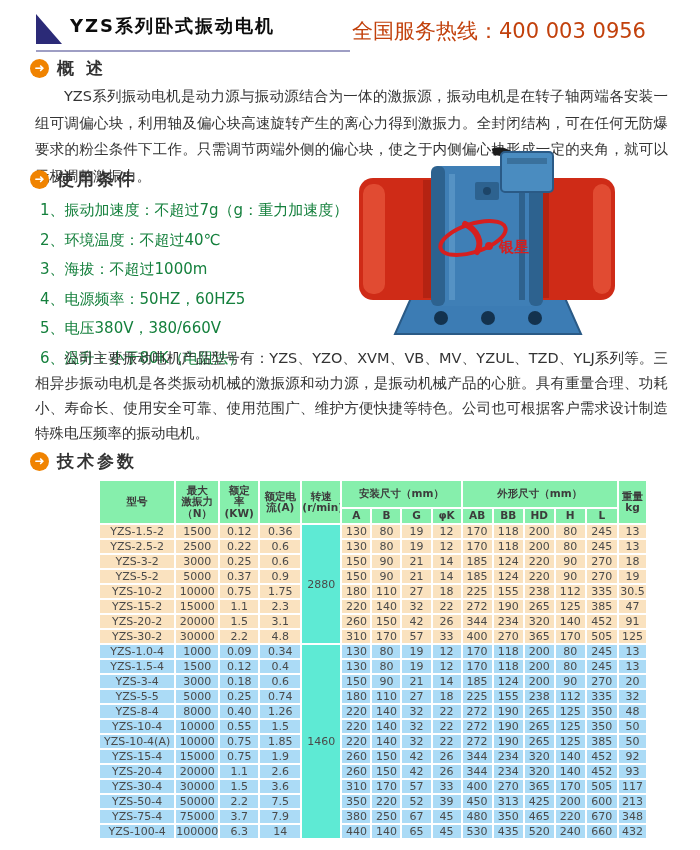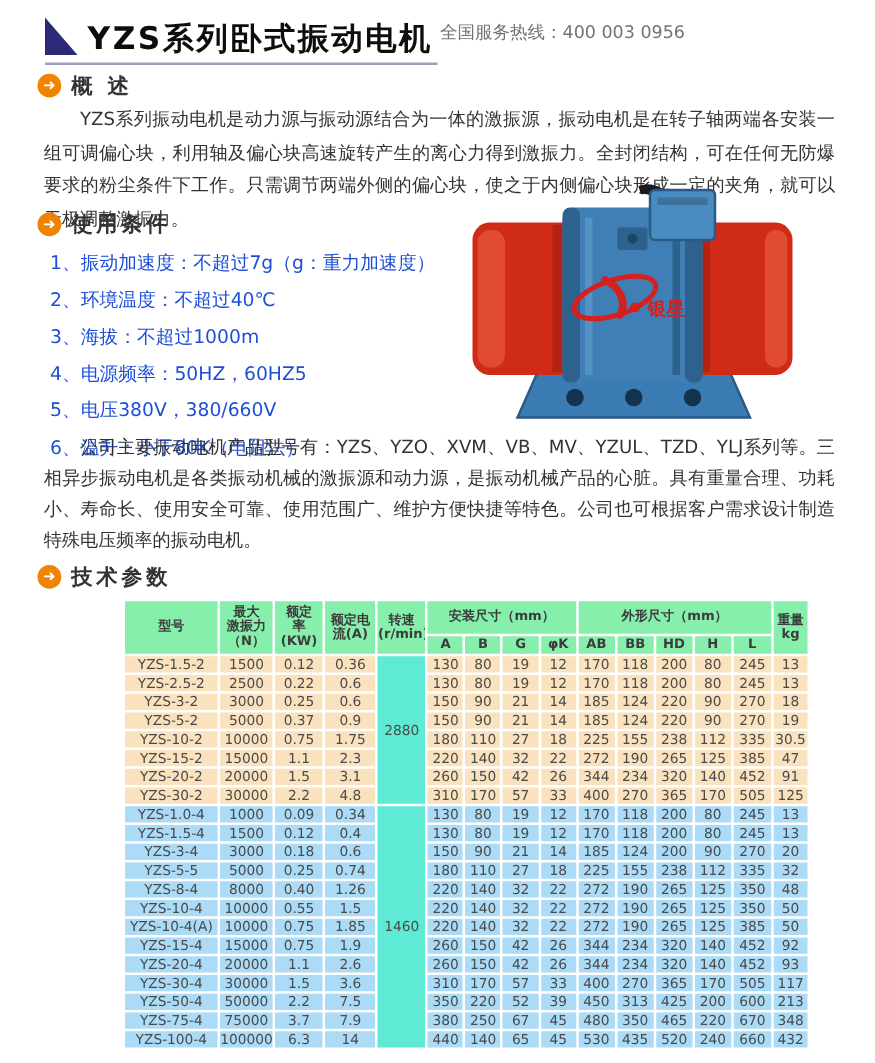--- a/index.html
+++ b/index.html
@@ -3,40 +3,40 @@
 <meta charset="utf-8">
 <style>
   * { margin:0; padding:0; box-sizing:border-box; }
   body { background:#ffffff; font-family:"DejaVu Sans","Liberation Sans",sans-serif; }
   .page { position:relative; width:700px; height:850px; background:#fff; overflow:hidden; color:#333; }
 
   
   .hdr { position:absolute; top:8px; left:0; width:700px; height:44px; }
   .hdr-tri { position:absolute; left:36px; top:6px; width:0; height:0;
              border-bottom:30px solid #2b2a77; border-right:26px solid transparent; }
-  .hdr-title { position:absolute; left:70px; top:6px; font-size:25px; font-weight:bold;
+  .hdr-title { position:absolute; left:70px; top:6px; font-size:18px; font-weight:bold;
                color:#0d0d0d; letter-spacing:2px; white-space:nowrap; }
   .hdr-underline { position:absolute; left:36px; top:42px; width:314px; height:0;
                    border-bottom:2px solid #9e9ec4; }
-  .hdr-hotline { position:absolute; left:352px; top:9px; font-size:14px; color:#737373; white-space:nowrap; }
+  .hdr-hotline { position:absolute; left:352px; top:9px; font-size:21px; color:#c2410c; white-space:nowrap; }
 
   
   .sec { position:absolute; left:30px; display:flex; align-items:center; gap:8px; }
   .sec-icon { width:19px; height:19px; border-radius:50%; background:#f08300; color:#fff;
               font-size:12px; line-height:19px; text-align:center; font-weight:bold; }
   .sec-title { font-size:17px; font-weight:bold; color:#333; letter-spacing:3px; }
 
   
   .para { position:absolute; left:35px; width:633px; font-size:14.5px; line-height:26.5px;
           text-indent:2em; text-align:justify; color:#333; }
   .cond-list { position:absolute; left:40px; top:196px; width:340px; list-style:none;
-               font-size:15px; line-height:29.5px; color:#1d4ed8; }
+               font-size:15px; line-height:29.5px; color:#15803d; }
 
   
-  .motor { position:absolute; left:372px; top:146px; width:268px; height:200px; }
+  .motor { position:absolute; left:353px; top:146px; width:268px; height:200px; }
 
   
   .tbl-wrap { position:absolute; left:98px; top:479px; width:550px; }
   table { border-collapse:separate; border-spacing:2px; table-layout:fixed; width:550px; }
   td, th { text-align:center; vertical-align:middle; color:#4a4a4a; overflow:hidden; }
   th { background:#86efac; font-size:10.5px; font-weight:bold; color:#3c3c3c; line-height:11.5px; padding:1px 0; }
   th.h-main { height:26px; }
   th.h-sub { height:14px; }
   td { font-size:11px; height:13px; padding:0; white-space:nowrap; }
   td.tan { background:#fae2bf; }

